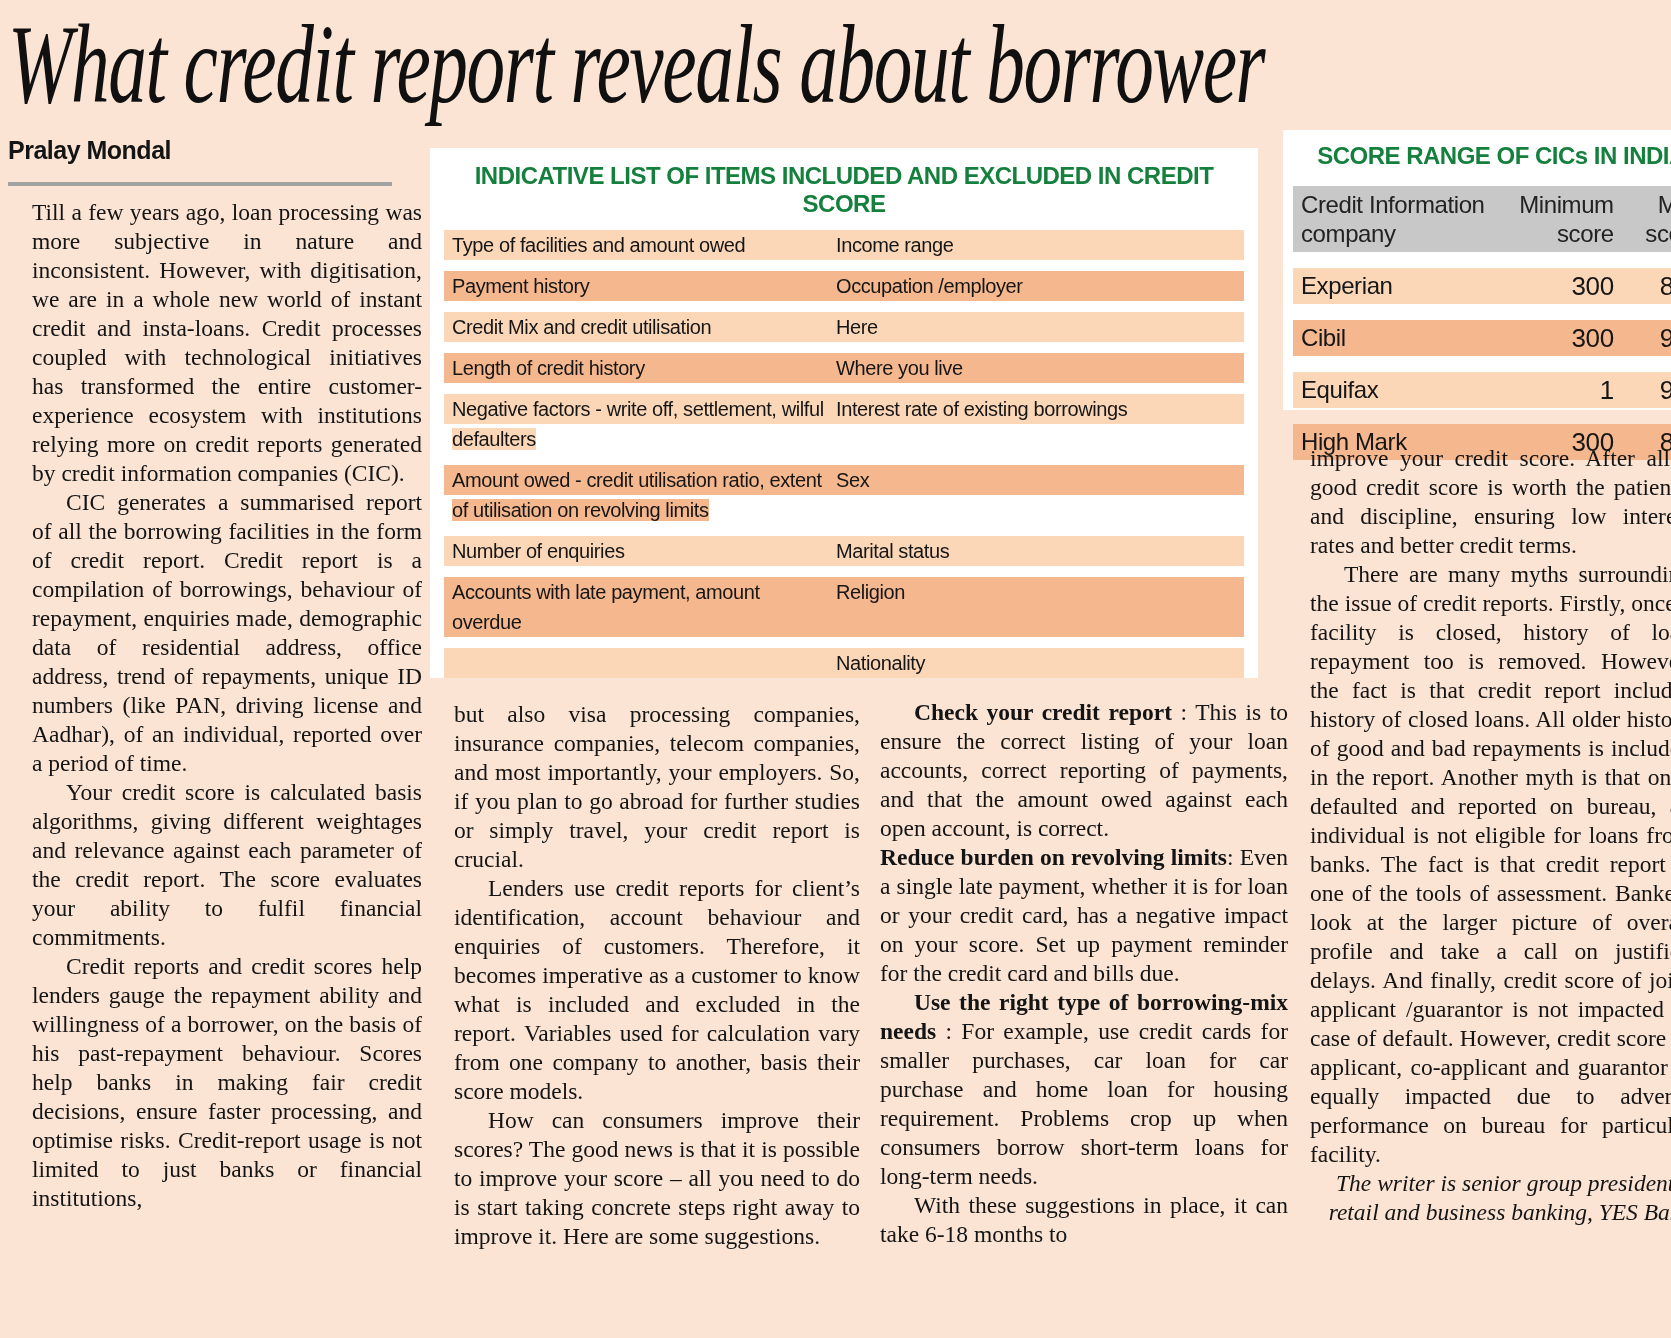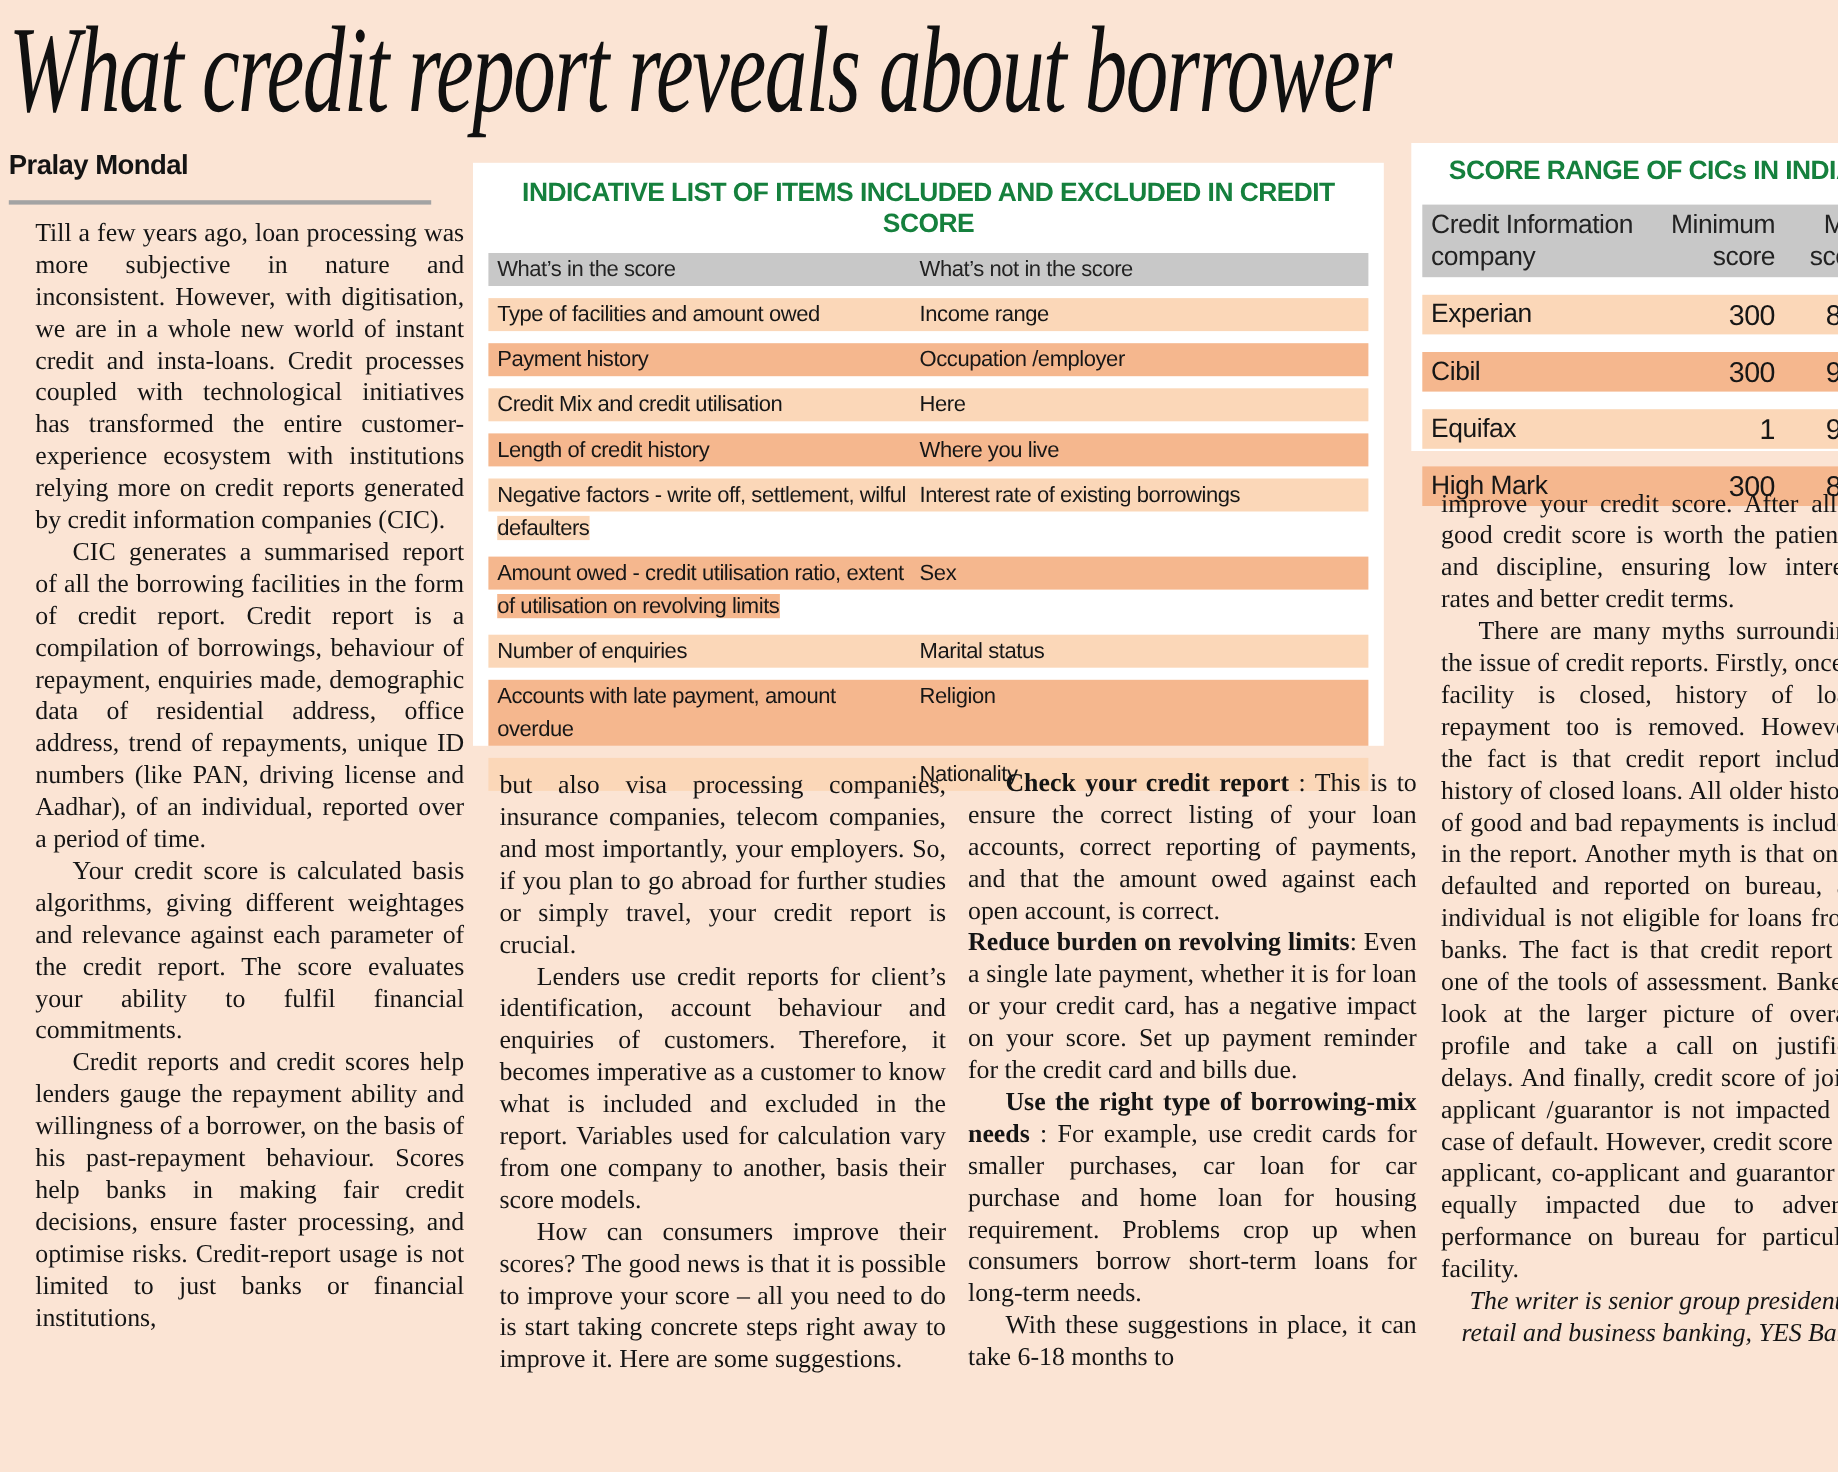--- a/index.html
+++ b/index.html
@@ -104,25 +104,20 @@
   <div class="col col1">
     <p>Till a few years ago, loan processing was more subjective in nature and inconsistent. However, with digitisation, we are in a whole new world of instant credit and insta-loans. Credit processes coupled with technological initiatives has transformed the entire customer-experience ecosystem with institutions relying more on credit reports generated by credit information companies (CIC).</p>
     <p class="ind">CIC generates a summarised report of all the borrowing facilities in the form of credit report. Credit report is a compilation of borrowings, behaviour of repayment, enquiries made, demographic data of residential address, office address, trend of repayments, unique ID numbers (like PAN, driving license and Aadhar), of an individual, reported over a period of time.</p>
     <p class="ind">Your credit score is calculated basis algorithms, giving different weightages and relevance against each parameter of the credit report. The score evaluates your ability to fulfil financial commitments.</p>
     <p class="ind">Credit reports and credit scores help lenders gauge the repayment ability and willingness of a borrower, on the basis of his past-repayment behaviour. Scores help banks in making fair credit decisions, ensure faster processing, and optimise risks. Credit-report usage is not limited to just banks or financial institutions,</p>
   </div>
 
   <section class="panel panel1">
     <h2 class="panel-title">INDICATIVE LIST OF ITEMS INCLUDED AND EXCLUDED IN CREDIT SCORE</h2>
 
-    <div class="trow thead single">
-      <div class="band"></div>
-      <div class="ci">What’s in the score</div>
-      <div class="co">What’s not in the score</div>
-    </div>
 
     <div class="trow light single">
       <div class="band"></div>
       <div class="ci">Type of facilities and amount owed</div>
       <div class="co">Income range</div>
     </div>
 
     <div class="trow dark single">
       <div class="band"></div>
       <div class="ci">Payment history</div>

